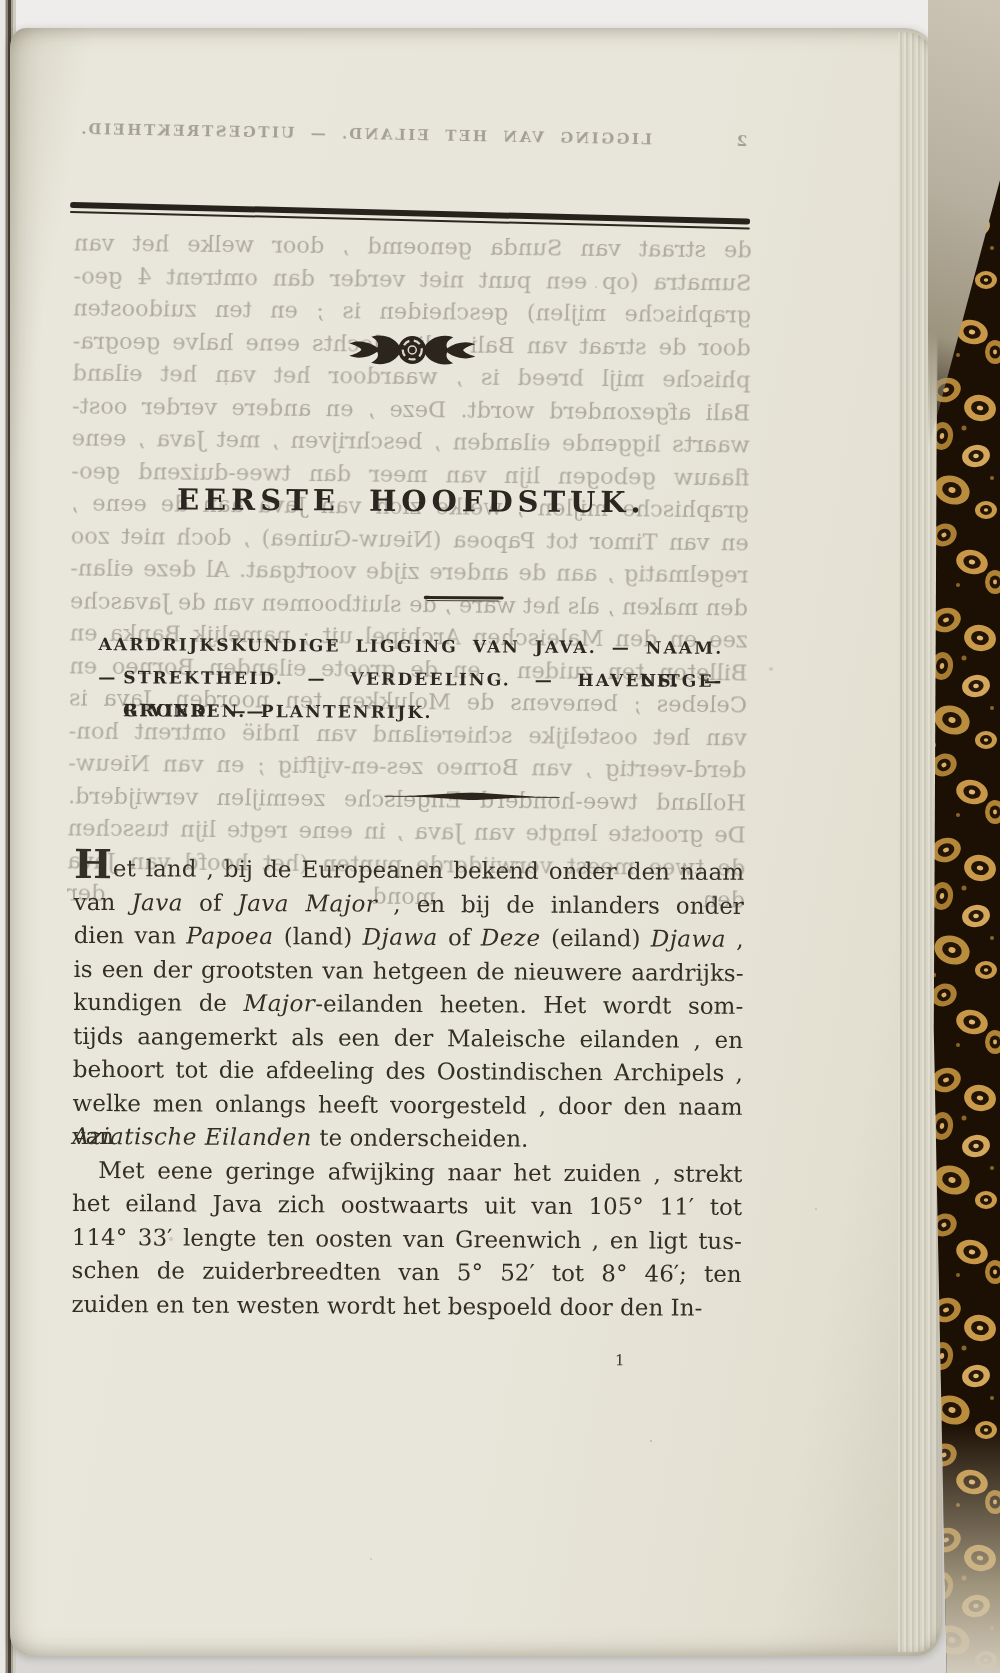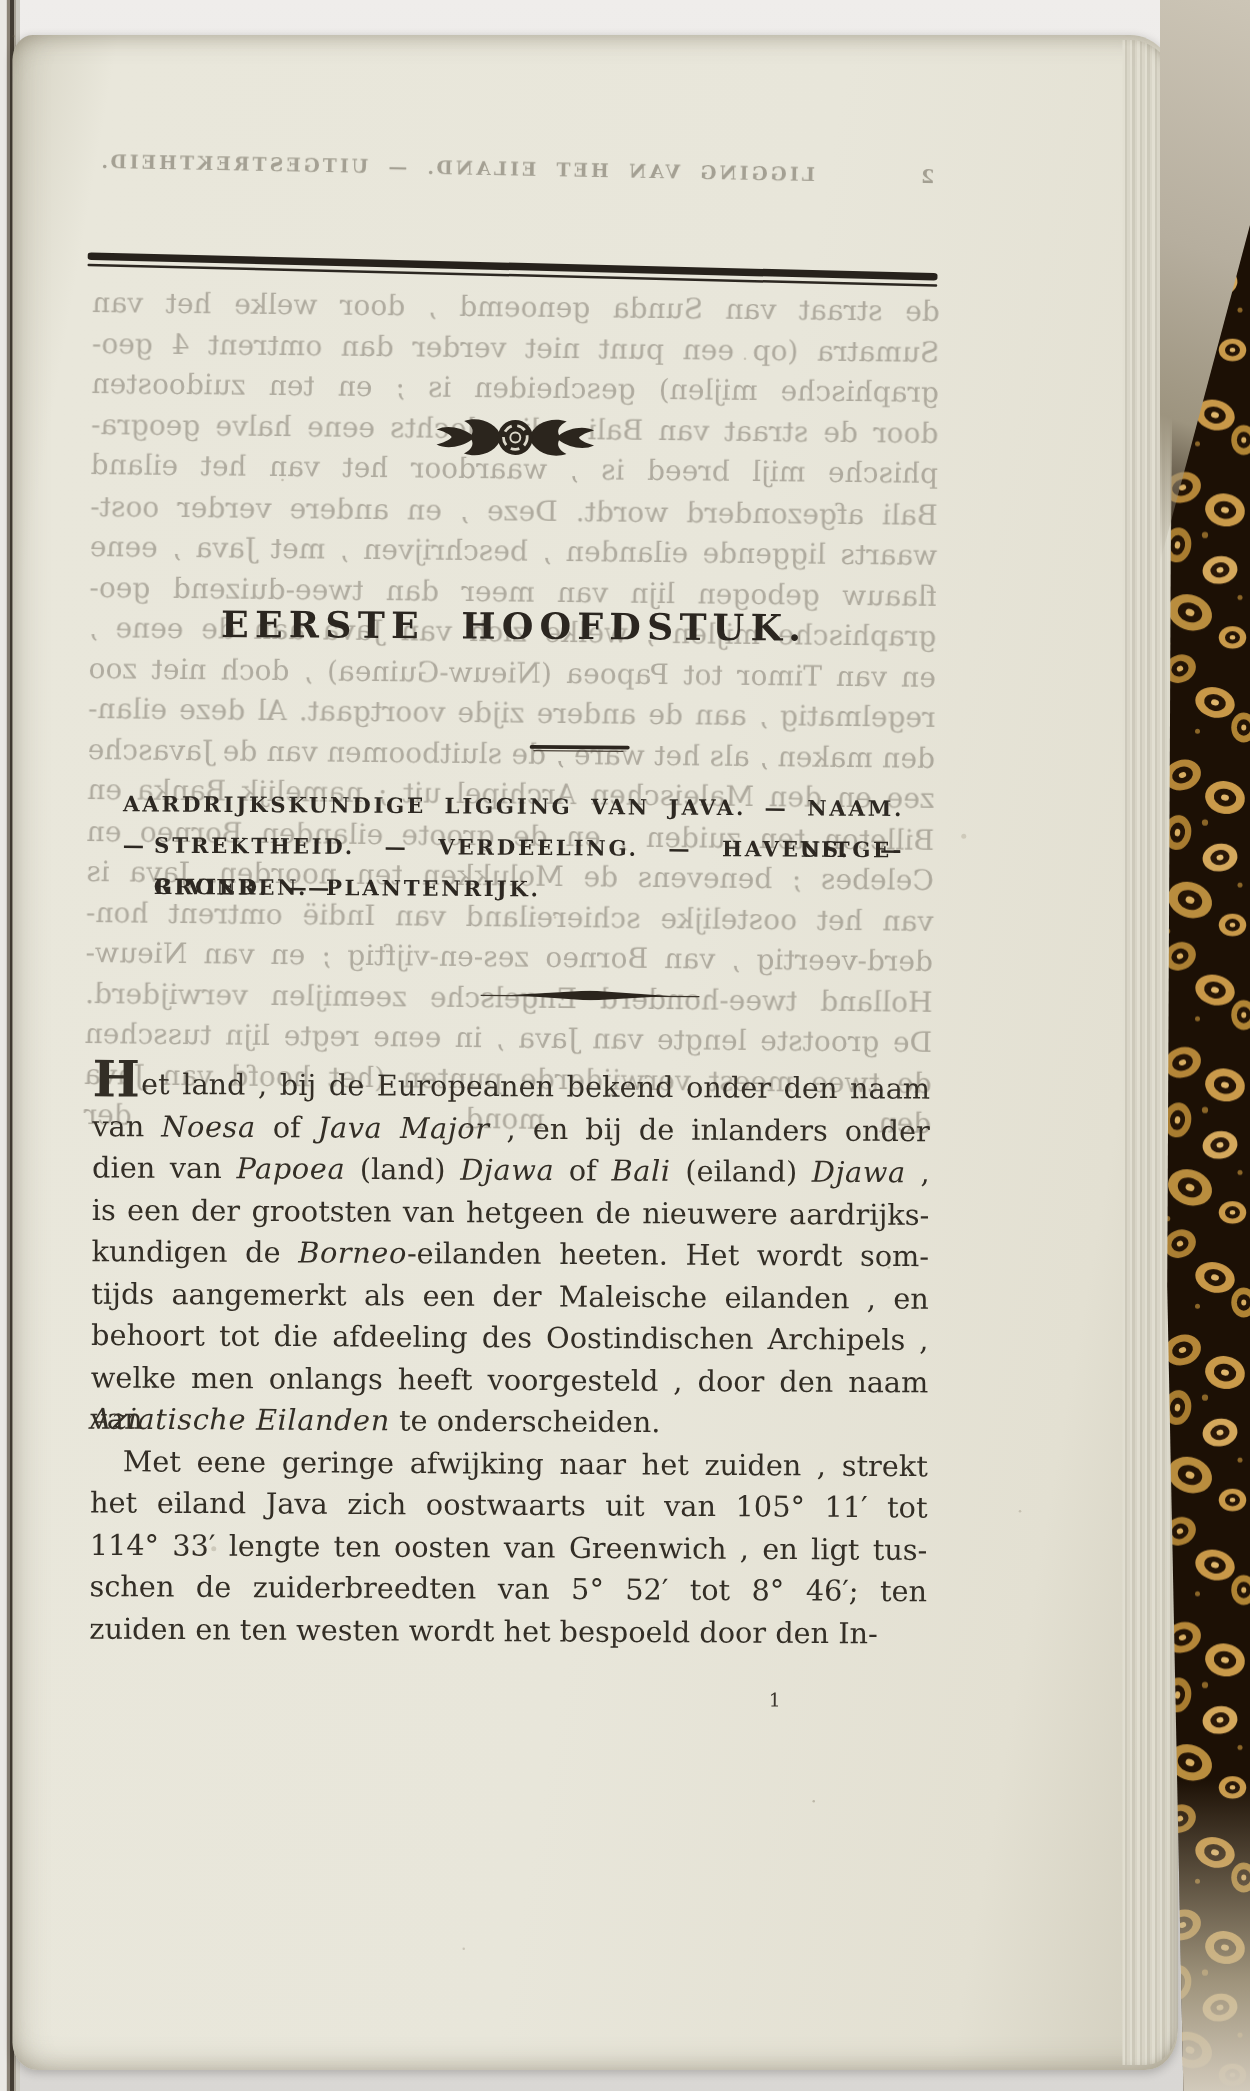--- a/index.html
+++ b/index.html
@@ -149,24 +149,24 @@
           <div class="sum-line">GROND. — PLANTENRIJK.</div>
         </div>
 
       <div class="swell">
         <div class="swell-line"></div>
         <div class="swell-lens"></div>
       </div>
 
       <div class="bodytext">
           <div class="bline"><span class="initcap">H</span>et land , bij de Europeanen bekend onder den naam</div>
-          <div class="bline">van <i>Noesa</i> of <i>Java Major</i> , en bij de inlanders onder</div>
-          <div class="bline">dien van <i>Papoea</i> (land) <i>Djawa</i> of <i>Bali</i> (eiland) <i>Djawa</i> ,</div>
+          <div class="bline">van <i>Java</i> of <i>Java Major</i> , en bij de inlanders onder</div>
+          <div class="bline">dien van <i>Papoea</i> (land) <i>Djawa</i> of <i>Deze</i> (eiland) <i>Djawa</i> ,</div>
           <div class="bline">is een der grootsten van hetgeen de nieuwere aardrijks-</div>
-          <div class="bline">kundigen de <i>Borneo</i>-eilanden heeten. Het wordt som-</div>
+          <div class="bline">kundigen de <i>Major</i>-eilanden heeten. Het wordt som-</div>
           <div class="bline">tijds aangemerkt als een der Maleische eilanden , en</div>
           <div class="bline">behoort tot die afdeeling des Oostindischen Archipels ,</div>
           <div class="bline">welke men onlangs heeft voorgesteld , door den naam van</div>
           <div class="bline noju"><i>Aziatische Eilanden</i> te onderscheiden.</div>
           <div class="bline indent">Met eene geringe afwijking naar het zuiden , strekt</div>
           <div class="bline">het eiland Java zich oostwaarts uit van 105° 11′ tot</div>
           <div class="bline">114° 33′ lengte ten oosten van Greenwich , en ligt tus-</div>
           <div class="bline">schen de zuiderbreedten van 5° 52′ tot 8° 46′; ten</div>
           <div class="bline noju">zuiden en ten westen wordt het bespoeld door den In-</div>
         </div>

